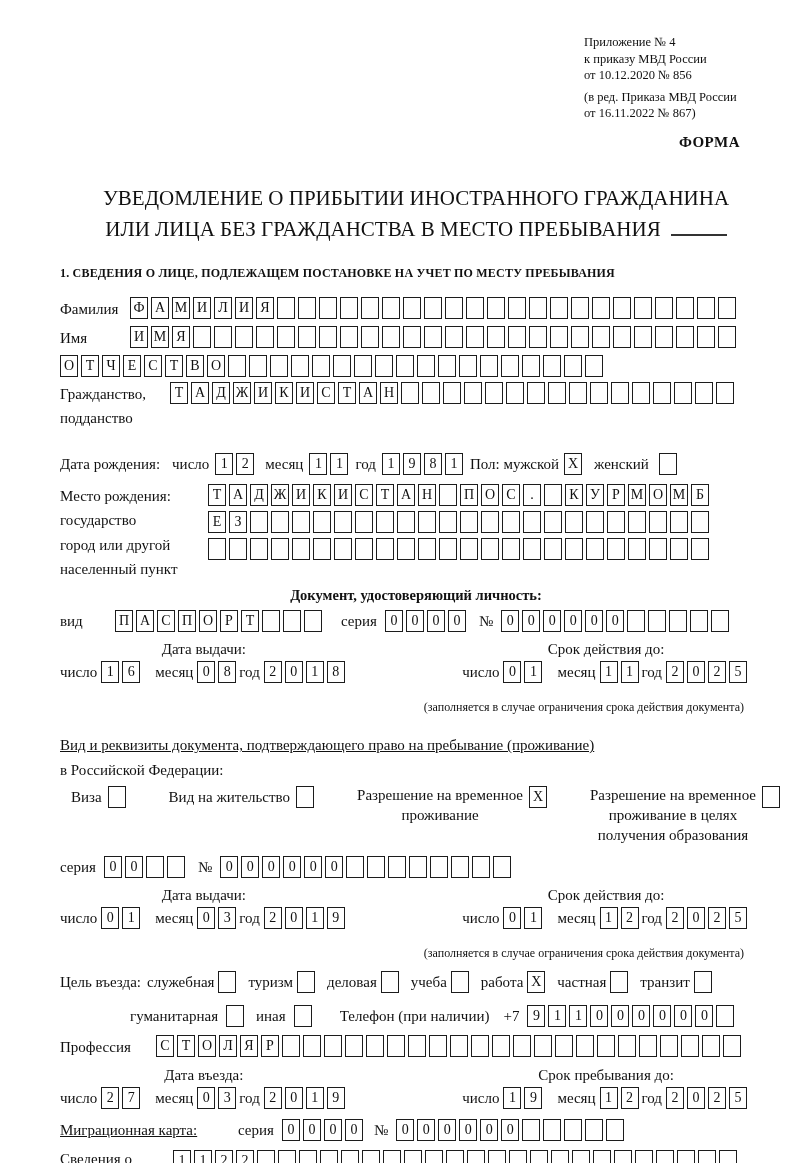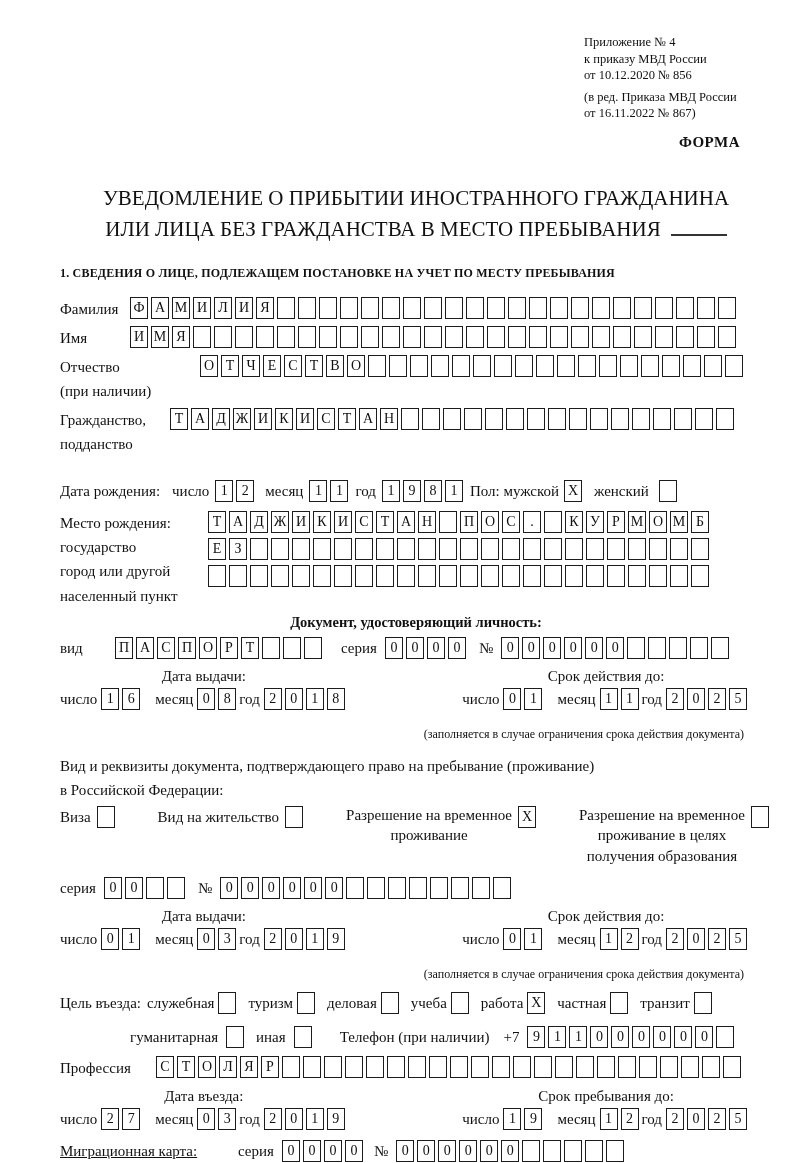--- a/index.html
+++ b/index.html
@@ -30,33 +30,33 @@
   .center-head{text-align:center;font-weight:bold;margin-top:6px;font-size:14.5px;}
 
   .dates{display:flex;justify-content:space-between;width:690px;margin-top:7px;}
   .dcol{display:flex;flex-direction:column;}
   .dhead{text-align:center;margin-bottom:2px;line-height:1.2;}
   .dline{display:flex;align-items:center;}
   .dline .lbl{margin-right:4px;}
   .dline .gap{width:12px;flex:none;}
   .note{font-size:12px;text-align:right;padding-right:28px;margin-top:16px;}
 
-  .permits{display:flex;justify-content:space-between;margin-top:6px;width:100%;}
+  .permits{display:flex;justify-content:space-between;margin-top:6px;width:100%;margin-left:11px;}
   .permit{display:flex;align-items:flex-start;}
   .permit .ptxt{text-align:center;line-height:1.35;}
   .permit .cell{margin-left:6px;margin-top:1px;}
 
   .opt{display:flex;align-items:center;margin-right:9px;}
   .opt .lbl{line-height:22px;}
   .opt .cell{margin-left:4px;}
   .w70{width:70px;} .w140{width:140px;} .w110{width:110px;} .w148{width:148px;}
   .w96{width:96px;} .w55{width:55px;} .w113{width:113px;} .w150{width:150px;text-decoration:underline;}
   .mr6{margin-right:6px;} .ml8{margin-left:8px;} .ml12{margin-left:12px;}
   .indent70{margin-left:70px;}
-  .resline{margin-top:13px;line-height:1.55;}
+  .resline{margin-top:19px;line-height:1.55;text-decoration:underline;}
 </style>
 </head>
 <body>
 
 <div class="page">
 
   <div class="corner">
     <div>Приложение № 4</div>
     <div>к приказу МВД России</div>
     <div>от 10.12.2020 № 856</div>
@@ -137,24 +137,20 @@
         <span class="cell"></span>
         <span class="cell"></span>
         <span class="cell"></span>
         <span class="cell"></span>
         <span class="cell"></span>
         <span class="cell"></span>
       </span>
   </div>
 
   <div class="row">
-    <span class="lblblock w140">
-      <div>Отчество</div>
-      <div>(при наличии)</div>
-    </span>
     <span class="cells">
         <span class="cell">О</span>
         <span class="cell">Т</span>
         <span class="cell">Ч</span>
         <span class="cell">Е</span>
         <span class="cell">С</span>
         <span class="cell">Т</span>
         <span class="cell">В</span>
         <span class="cell">О</span>
         <span class="cell"></span>

